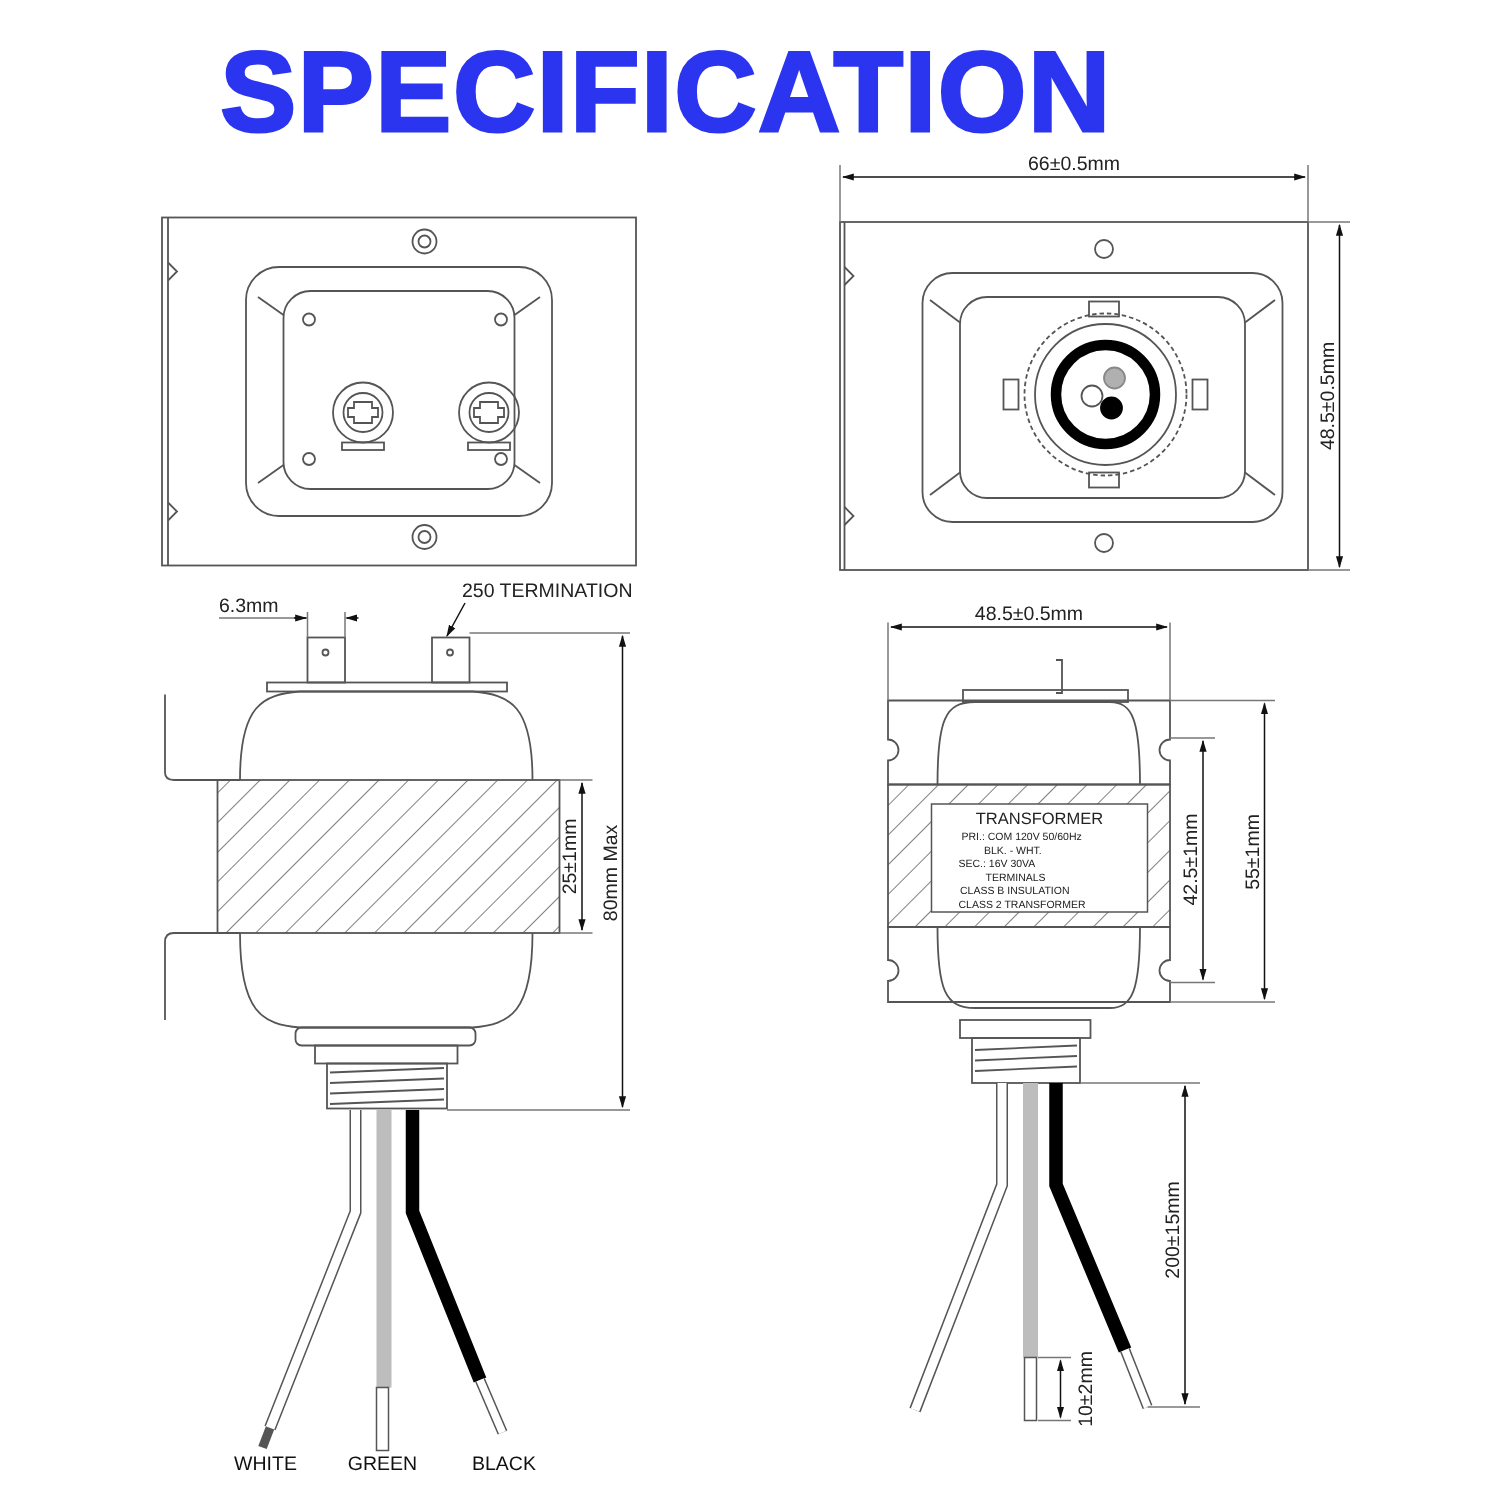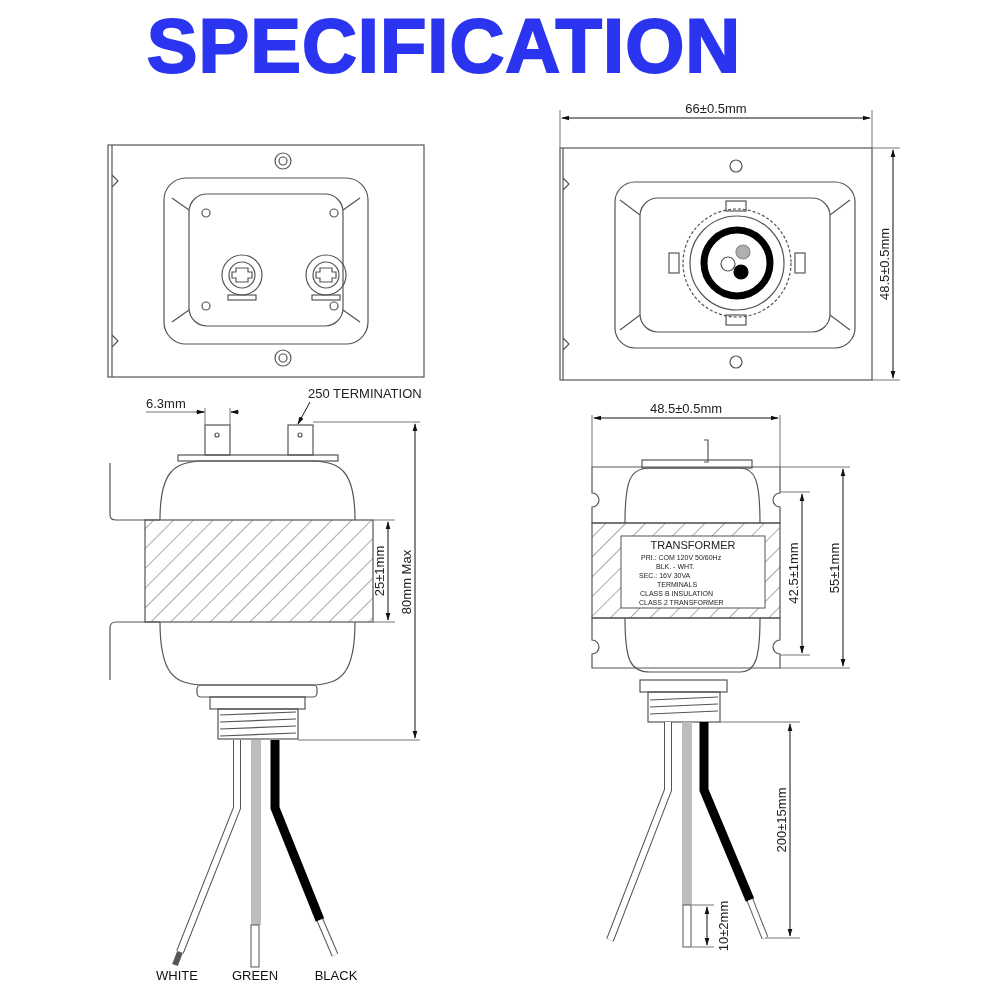--- a/index.html
+++ b/index.html
@@ -1,17 +1,17 @@
 <!DOCTYPE html>
 <html><head>
 <meta charset="utf-8">
 <style>
   html, body { margin:0; padding:0; background:#ffffff; }
   body { width:1000px; height:1000px; position:relative; overflow:hidden; font-family:"Liberation Sans", sans-serif; }
-  .title { position:absolute; left:0; top:4px; width:888px; text-align:center; font-family:"Liberation Sans", sans-serif; font-weight:900; font-size:76px; letter-spacing:1px; color:#2b35f0; -webkit-text-stroke:2px #2b35f0; line-height:84px; }
+  .title { position:absolute; left:0; top:20px; width:888px; text-align:center; font-family:"Liberation Sans", sans-serif; font-weight:900; font-size:76px; letter-spacing:1px; color:#2b35f0; -webkit-text-stroke:2px #2b35f0; line-height:84px; }
   svg.drawing { position:absolute; left:0; top:0; }
   .dim { font-family:"Liberation Sans", sans-serif; font-size:13px; fill:#222; }
   .lbl { font-family:"Liberation Sans", sans-serif; font-size:13px; fill:#111; }
   .plate-t { font-family:"Liberation Sans", sans-serif; fill:#222; }
 </style>
 </head>
 <body>
 
 <div class="title">SPECIFICATION</div>
 

